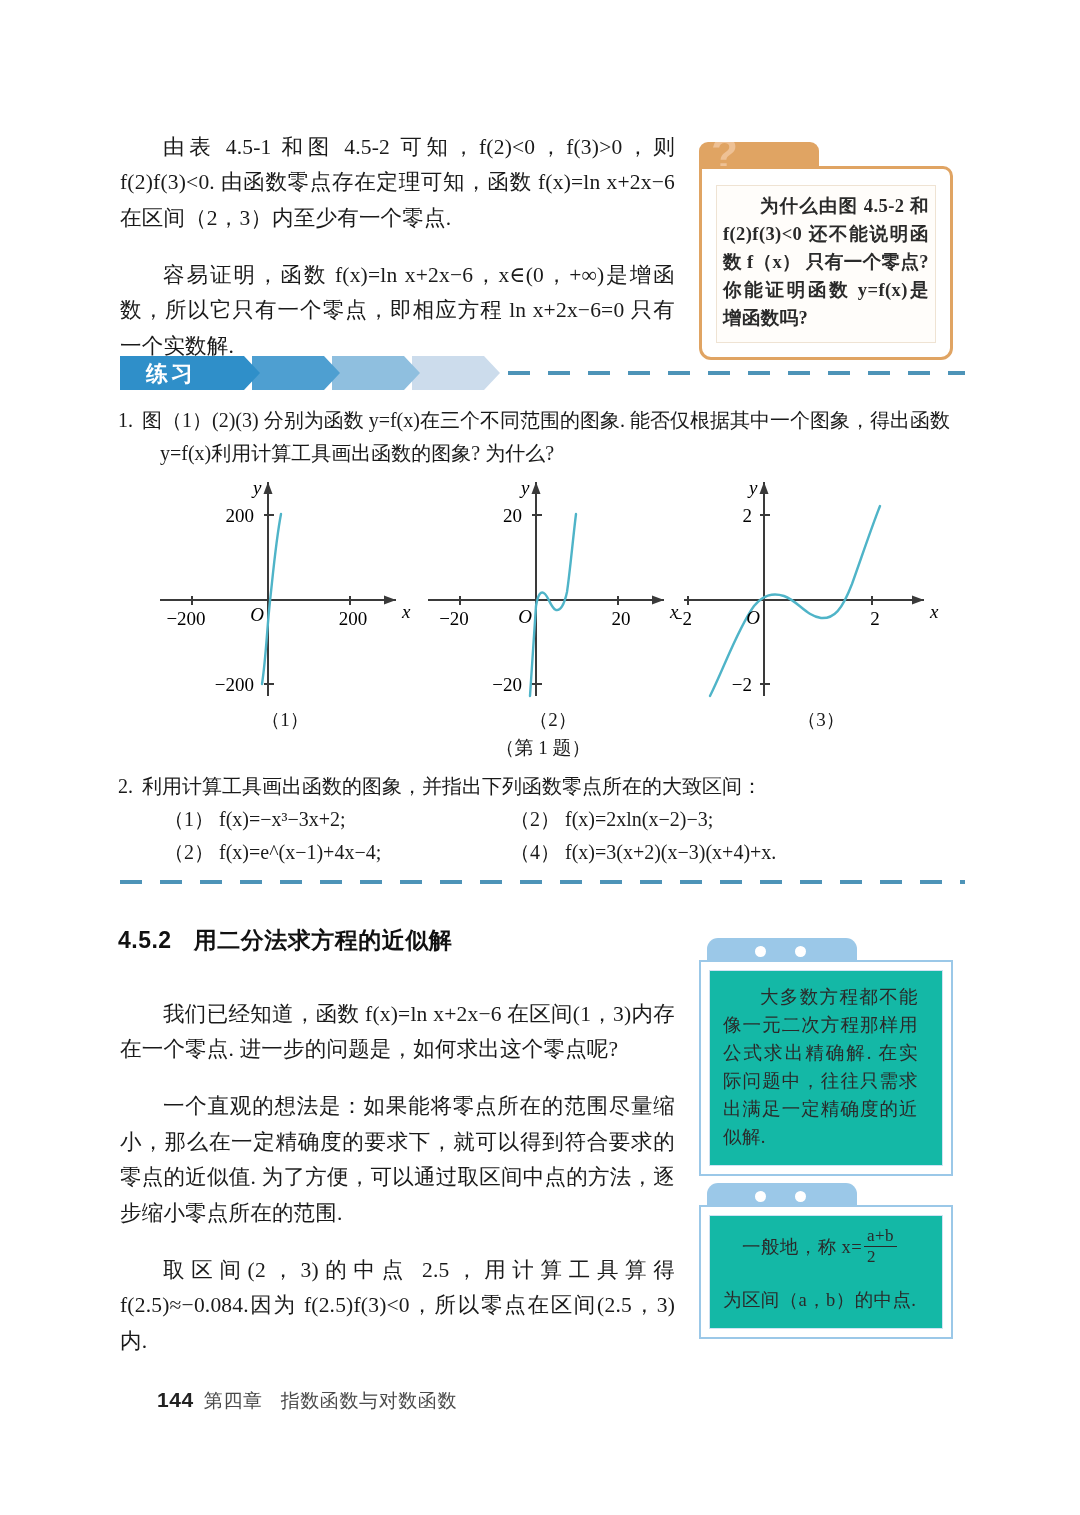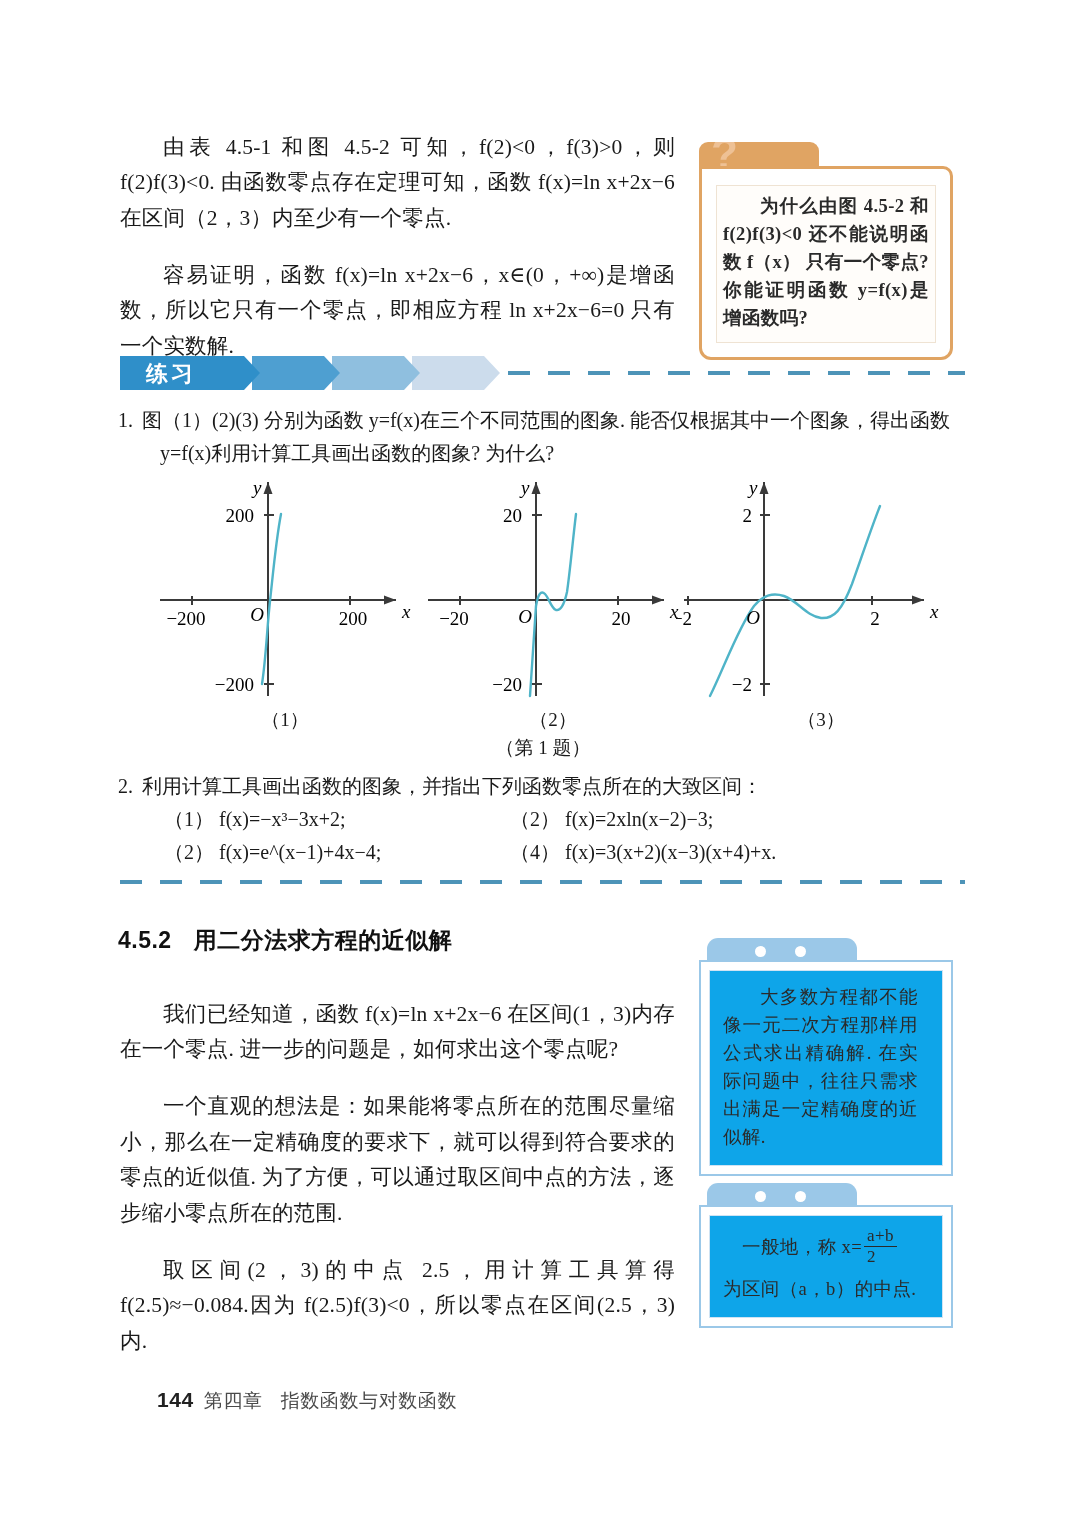--- a/index.html
+++ b/index.html
@@ -228,21 +228,21 @@
   .n-body {
     position: relative;
     margin-top: -2px;
     border: 2px solid #9bc8e8;
     background: #ffffff;
     padding: 8px;
   }
   .n-body .inner {
     border: 1px solid #cfe3f3;
     padding: 12px 24px 14px 13px;
-    background: #0ea5e9;
+    background: #14b8a6;
   }
 
   
   .frac {
     display: inline-block;
     vertical-align: middle;
     text-align: left;
     font-size: 0.92em;
     margin: 0 2px;
     position: relative;
@@ -447,21 +447,21 @@
     <div class="n-tab">
       <span class="hole h1"></span>
       <span class="hole h2"></span>
     </div>
     <div class="n-body">
       <div class="inner">
         <div class="callout-text">
           <div style="text-align:center">
             <span>一般地，称 x=</span><span class="frac"><span class="top">a+b</span><span class="bot">2</span></span>
           </div>
-          <div style="margin-top:6px">为区间（a，b）的中点.</div>
+          <div style="margin-top:17px">为区间（a，b）的中点.</div>
         </div>
       </div>
     </div>
   </div>
 
   <div id="page-footer">
     <span class="pno">144</span><span class="chap">第四章</span><span>指数函数与对数函数</span>
   </div>
 
 </div>

